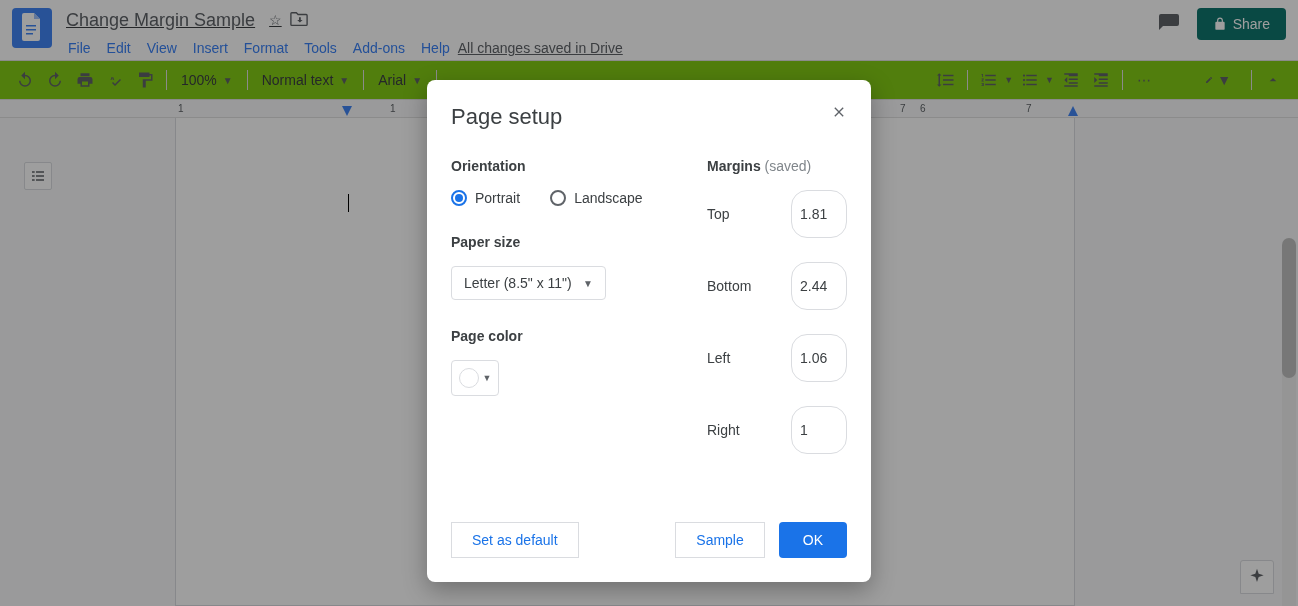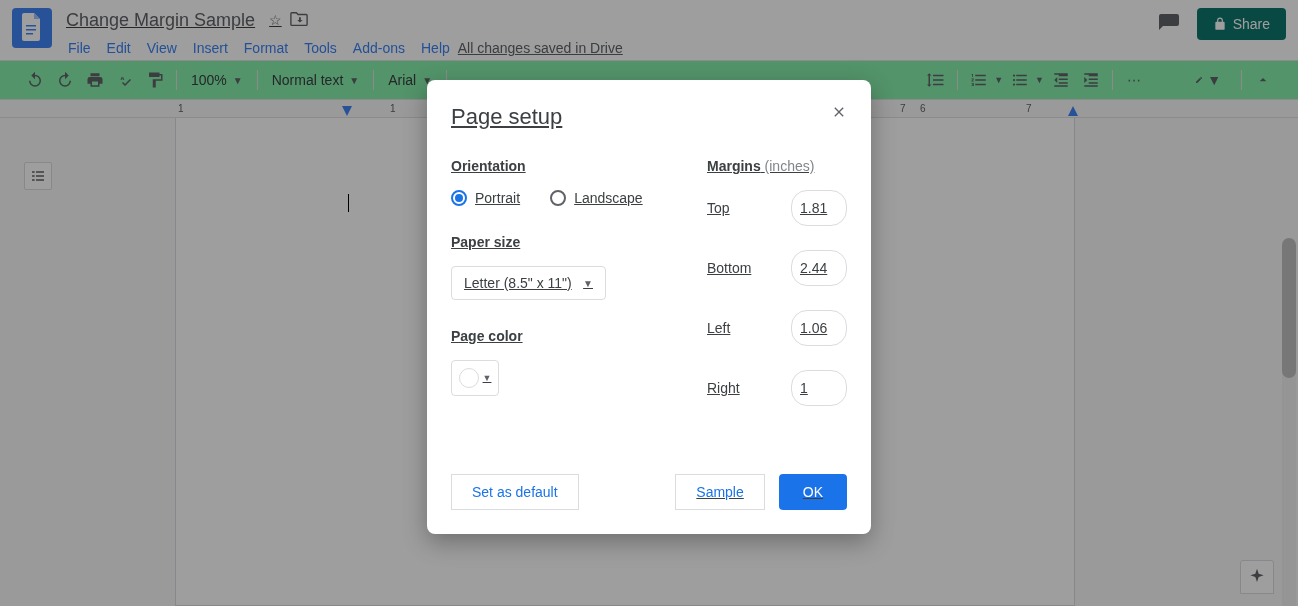--- a/index.html
+++ b/index.html
@@ -14,21 +14,21 @@
 .doc-title { font-size: 18px; color: #5f6368; padding: 0 6px; }
 .star-icon, .folder-icon { margin-left: 8px; color: #5f6368; cursor: pointer; }
 .menu-row { display: flex; align-items: center; height: 28px; margin-top: 2px; }
 .menu-item { padding: 4px 8px; color: #3b82f6; cursor: pointer; font-size: 14px; }
 .save-status { color: #5f6368; text-decoration: underline; font-size: 14px; }
 .right-actions { display: flex; align-items: center; gap: 16px; }
 .comment-icon { width: 24px; height: 24px; color: #5f6368; cursor: pointer; }
 .share-btn { background: #0f766e; color: #fff; border: none; border-radius: 4px; padding: 8px 16px; font-size: 14px; font-weight: 500; display: flex; align-items: center; gap: 6px; cursor: pointer; }
 
 
-.toolbar { border-top: 1px solid #e0e0e0; border-bottom: 1px solid #e0e0e0; height: 40px; display: flex; align-items: center; padding: 0 22px; gap: 4px; background: #86efac; }
+.toolbar { border-top: 1px solid #e0e0e0; border-bottom: 1px solid #e0e0e0; height: 40px; display: flex; align-items: center; padding: 0 12px; gap: 4px; background: #84cc16; }
 .tb-btn { width: 26px; height: 26px; display: flex; align-items: center; justify-content: center; color: #5f6368; cursor: pointer; border-radius: 2px; }
 .tb-sep { width: 1px; height: 20px; background: #e0e0e0; margin: 0 4px; }
 .tb-select { display: flex; align-items: center; gap: 6px; color: #3c4043; font-size: 14px; padding: 0 6px; cursor: pointer; }
 .tb-select .caret { font-size: 10px; color: #5f6368; }
 .tb-spacer { flex: 1; }
 .tb-pen { color: #5f6368; margin-right: 12px; }
 .tb-caret-up { color: #5f6368; }
 
 
 .ruler { height: 18px; background: #f8f9fa; border-bottom: 1px solid #e0e0e0; display: flex; align-items: center; font-size: 10px; color: #5f6368; position: relative; padding-left: 175px; }
@@ -40,21 +40,21 @@
 .outline-toggle { position: absolute; left: 24px; top: 44px; width: 28px; height: 28px; border: 1px solid #dadce0; border-radius: 2px; display: flex; align-items: center; justify-content: center; color: #5f6368; cursor: pointer; background: #fff; }
 .page { background: #fff; width: 900px; margin-left: 175px; height: 100%; border: 1px solid #dadce0; border-top: none; position: relative; }
 .cursor-line { position: absolute; left: 172px; top: 76px; width: 1px; height: 18px; background: #000; }
 .scrollbar { position: absolute; right: 2px; top: 120px; width: 14px; height: 400px; background: #f1f1f1; border-radius: 7px; }
 .scrollbar-thumb { width: 100%; height: 140px; background: #c1c1c1; border-radius: 7px; }
 
 
 .explore-btn { position: absolute; right: 24px; bottom: 12px; width: 34px; height: 34px; background: #fff; border: 1px solid #dadce0; border-radius: 3px 3px 0 0; display: flex; align-items: center; justify-content: center; color: #5f6368; cursor: pointer; }
 
 
-.overlay { position: absolute; inset: 0; background: rgba(0,0,0,0.38); display: flex; align-items: flex-start; justify-content: center; text-decoration: underline; }
+.overlay { position: absolute; inset: 0; background: rgba(0,0,0,0.38); display: flex; align-items: flex-start; justify-content: center; }
 
 
 .dialog { background: #fff; width: 444px; margin-top: 80px; border-radius: 8px; padding: 24px; box-shadow: 0 8px 24px rgba(0,0,0,0.3); position: relative; }
 .dialog-title { font-size: 22px; color: #3c4043; font-weight: 400; margin-bottom: 28px; }
 .close-btn { position: absolute; top: 20px; right: 20px; width: 24px; height: 24px; color: #5f6368; cursor: pointer; font-size: 18px; display: flex; align-items: center; justify-content: center; }
 .dialog-body { display: flex; gap: 40px; }
 .col-left { flex: 1; }
 .col-right { width: 140px; }
 .section-label { font-size: 14px; font-weight: 600; color: #3c4043; margin-bottom: 16px; }
 .inches { font-weight: 400; color: #80868b; }
@@ -62,21 +62,21 @@
 .radio-opt { display: flex; align-items: center; gap: 8px; color: #3c4043; font-size: 14px; cursor: pointer; }
 .radio { width: 16px; height: 16px; border: 2px solid #5f6368; border-radius: 50%; display: flex; align-items: center; justify-content: center; }
 .radio.checked { border-color: #1a73e8; }
 .radio.checked::after { content: ''; width: 8px; height: 8px; background: #1a73e8; border-radius: 50%; }
 .paper-select { border: 1px solid #dadce0; border-radius: 4px; padding: 8px 12px; display: flex; align-items: center; justify-content: space-between; width: 155px; cursor: pointer; font-size: 14px; margin-bottom: 28px; }
 .paper-select .caret { font-size: 10px; color: #5f6368; }
 .color-swatch { border: 1px solid #dadce0; border-radius: 4px; width: 48px; height: 36px; display: flex; align-items: center; justify-content: center; gap: 4px; cursor: pointer; }
 .swatch-circle { width: 20px; height: 20px; border: 1px solid #dadce0; border-radius: 50%; background: #fff; }
 .margin-row { display: flex; align-items: center; justify-content: space-between; margin-bottom: 24px; }
 .margin-label { font-size: 14px; color: #3c4043; }
-.margin-input { width: 56px; height: 36px; border: 1px solid #dadce0; border-radius: 16px; padding: 0 8px; font-size: 14px; color: #3c4043; text-align: left; }
+.margin-input { width: 56px; height: 48px; border: 1px solid #dadce0; border-radius: 16px; padding: 0 8px; font-size: 14px; color: #3c4043; text-align: left; }
 .dialog-footer { display: flex; justify-content: space-between; margin-top: 44px; }
 .footer-left { }
 .footer-right { display: flex; gap: 14px; }
 .btn-outline { border: 1px solid #dadce0; background: #fff; color: #1a73e8; padding: 9px 20px; border-radius: 0; font-size: 14px; font-weight: 500; cursor: pointer; }
 .btn-primary { border: none; background: #1a73e8; color: #fff; padding: 9px 24px; border-radius: 4px; font-size: 14px; font-weight: 500; cursor: pointer; }
 </style>
 </head>
 <body>
 
 <div class="app-bar">
@@ -271,21 +271,21 @@
           <span class="caret">▼</span>
         </div>
         <div class="section-label">Page color</div>
         <div class="color-swatch">
           <span class="swatch-circle"></span>
           <span class="caret" style="font-size:9px;color:#5f6368">▼</span>
         </div>
       </div>
       <div class="col-right">
         <div class="section-label">
-          <span>Margins</span> <span class="inches">(inches)</span>
+          <span>Margins</span> <span class="inches">(saved)</span>
         </div>
         <div class="margin-row">
           <span class="margin-label">Top</span>
           <input class="margin-input" value="1.81" style="">
         </div>
         <div class="margin-row">
           <span class="margin-label">Bottom</span>
           <input class="margin-input" value="2.44" style="">
         </div>
         <div class="margin-row">

